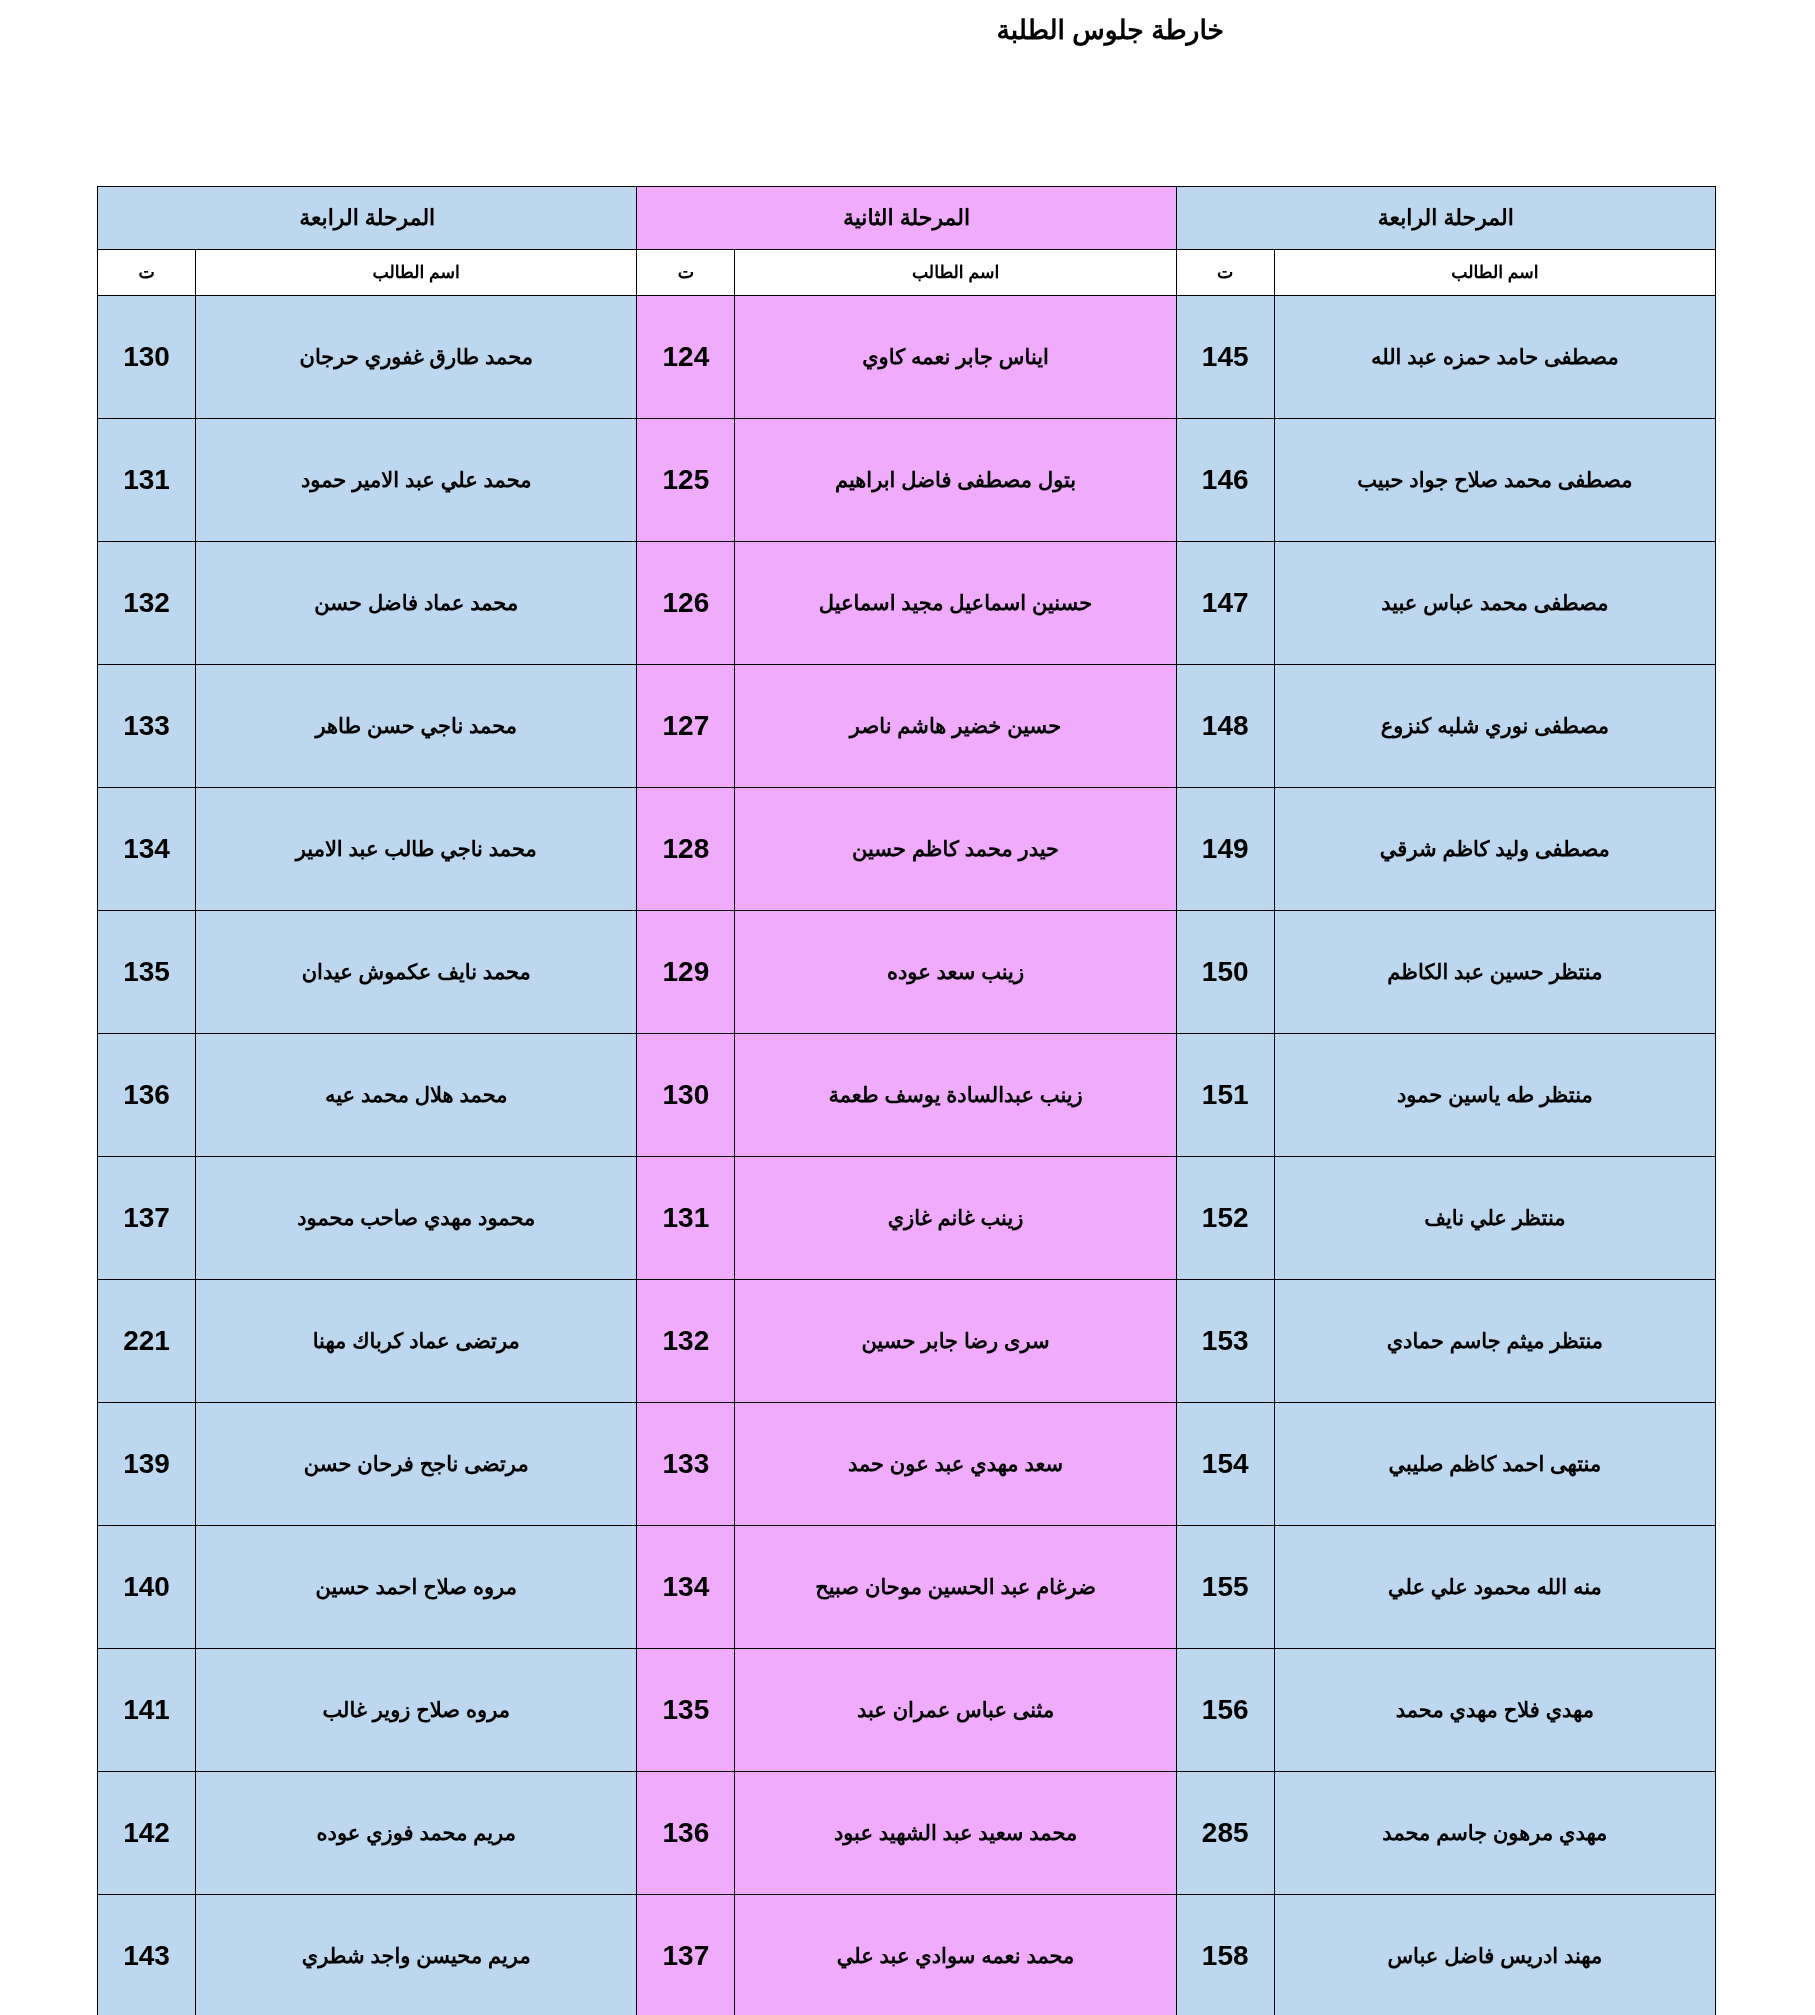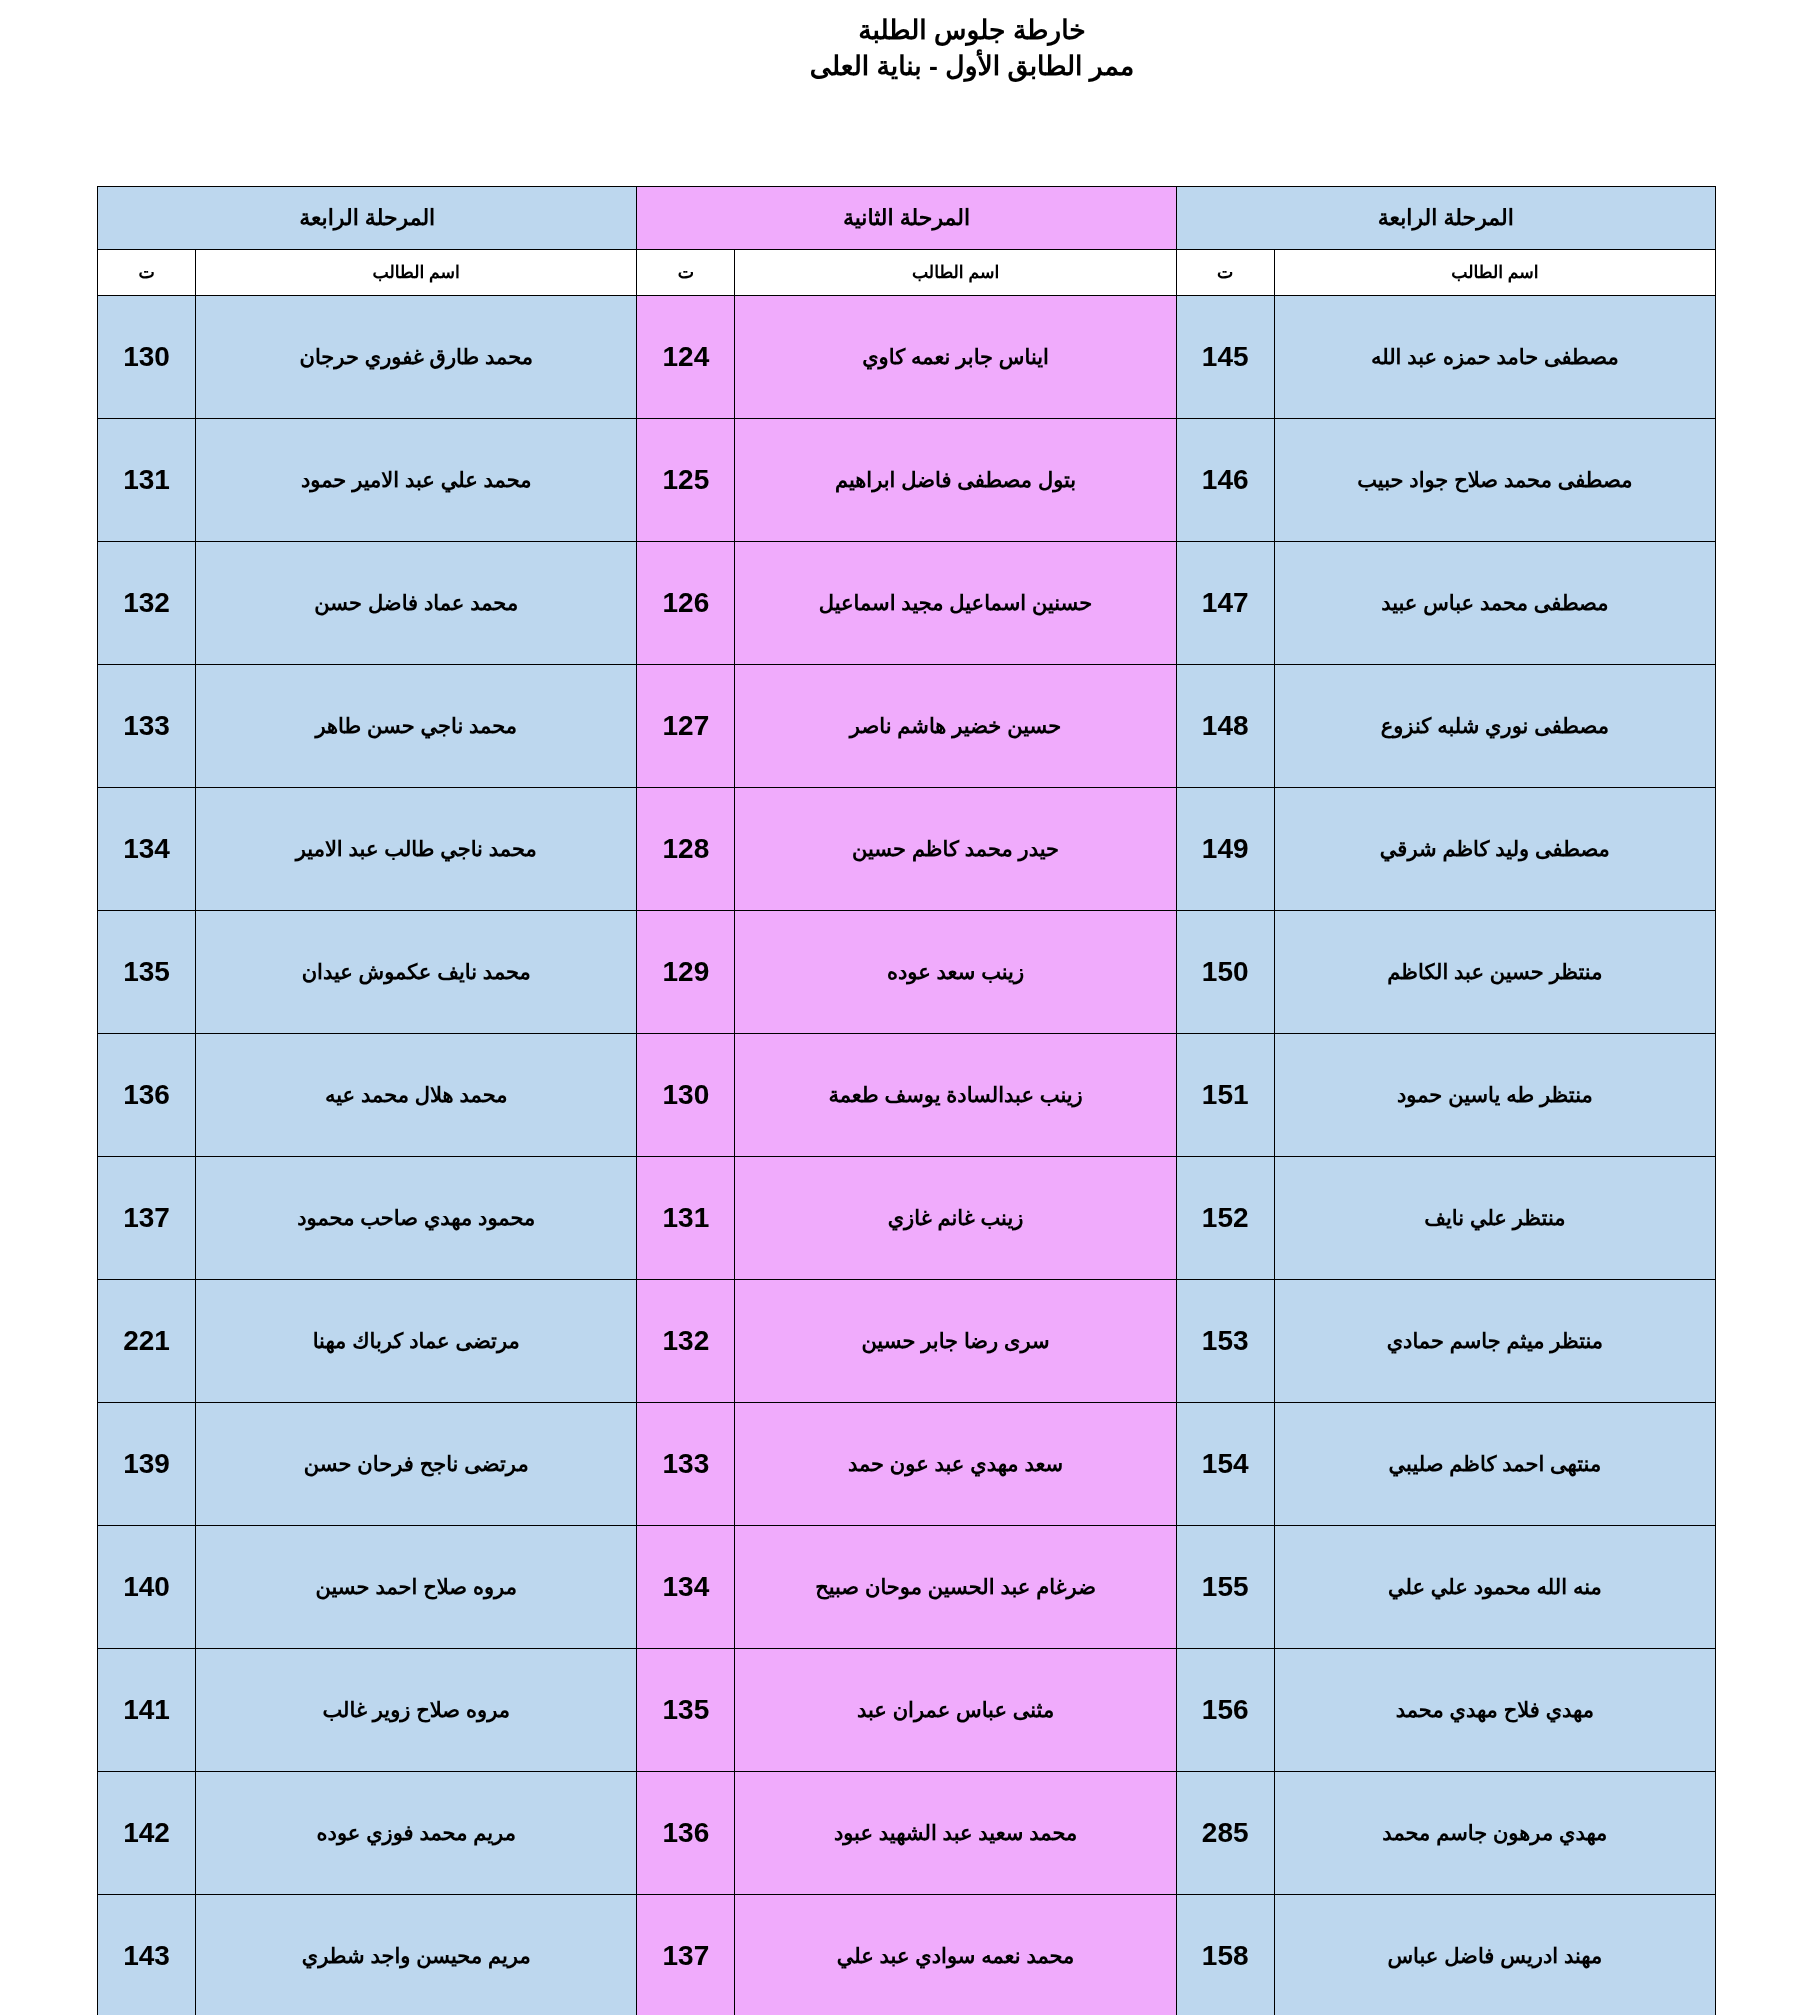--- a/index.html
+++ b/index.html
@@ -41,21 +41,20 @@
     font-size: 26.6px;
     font-weight: bold;
     line-height: 1.36;
     white-space: nowrap;
   }
   .header-center {
     position: absolute;
     top: 12px;
     right: 592px;
     width: 504px;
-    text-align: center;
     font-size: 26.6px;
     font-weight: bold;
     line-height: 1.36;
     white-space: nowrap;
   }
 
   
   .table-wrap {
     position: absolute;
     top: 186px;
@@ -107,21 +106,20 @@
 
 </style>
 </head>
 <body>
 
 <div class="page">
 
   <div class="header">
     <div class="header-center">
       <div>خارطة جلوس الطلبة</div>
-      <div>ممر الطابق الأول - بناية العلى</div>
     </div>
   </div>
 
   <div class="table-wrap">
     <table class="seating">
       <colgroup>
         <col class="c-name">
           <col class="c-num">
         <col class="c-name">
           <col class="c-num">

